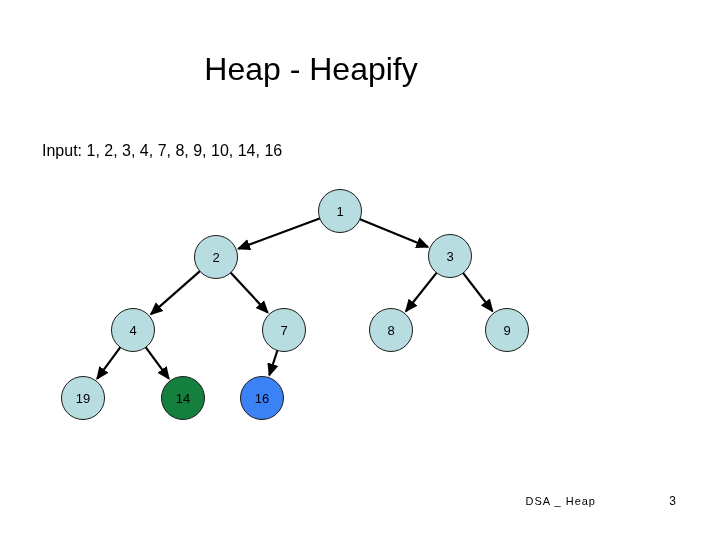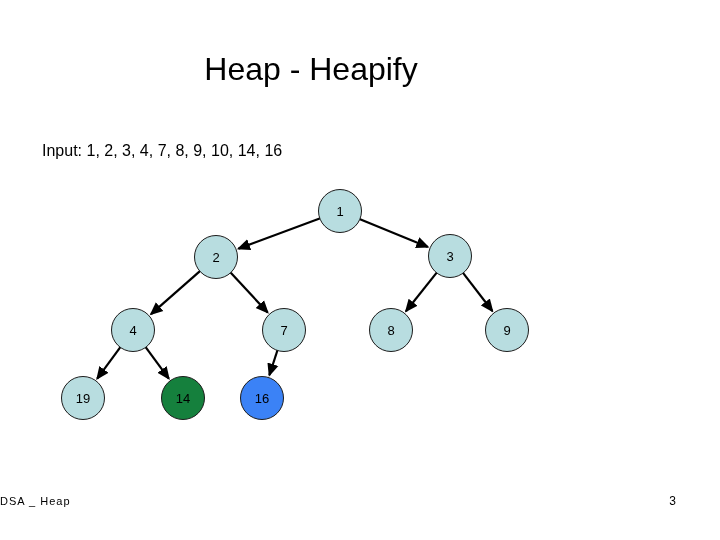--- a/index.html
+++ b/index.html
@@ -62,21 +62,21 @@
     font-size: 13px;
     line-height: 13px;
     color: #000000;
     font-family: "Liberation Sans", sans-serif;
   }
   #footer-text {
     position: absolute;
     left: 0;
     top: 494px;
     width: 596px;
-    text-align: left;
+    text-align: right;
     font-size: 11px;
     line-height: 14px;
     letter-spacing: 1px;
     color: #000000;
   }
   #footer-page {
     position: absolute;
     right: 44px;
     top: 494px;
     font-size: 12px;

